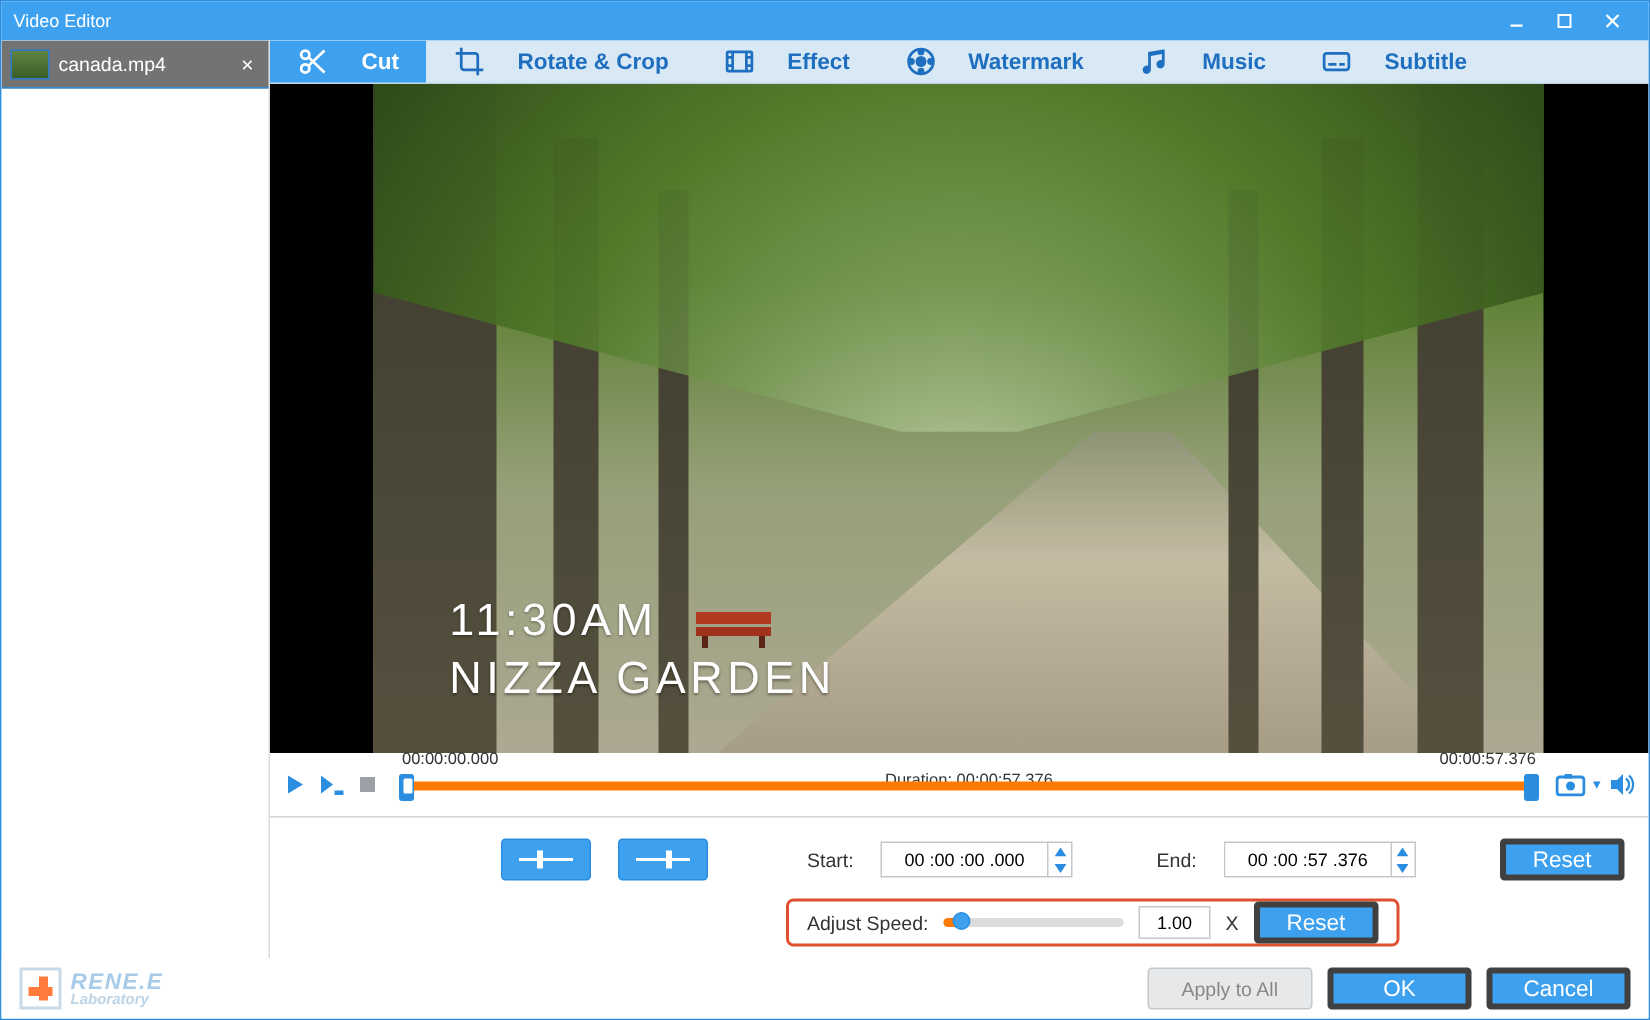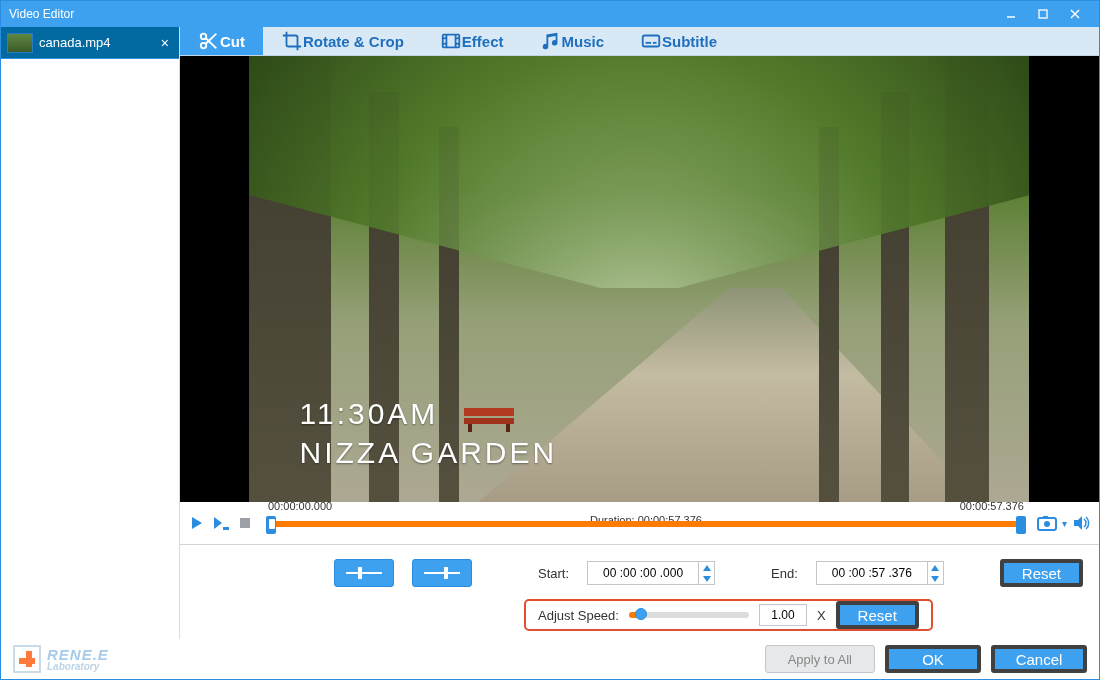--- a/index.html
+++ b/index.html
@@ -18,39 +18,39 @@
   .wbtn { width: 32px; height: 100%; display: flex; align-items: center; justify-content: center; cursor: pointer; }
   .wbtn svg { stroke: #fff; fill: none; }
 
   
   .main { flex: 1; display: flex; overflow: hidden; }
   .sidebar {
     width: 244px; border-right: 1px solid #d9dde1; background: #fff;
     display: flex; flex-direction: column;
   }
   .file-tab {
-    height: 32px; background: #0369a1; color: #fff; display: flex;
+    height: 32px; background: #737373; color: #fff; display: flex;
     align-items: center; padding: 0 6px; font-size: 13px; gap: 6px;
     border-bottom: 1px solid #2a8de0;
   }
   .file-tab .thumb {
     width: 26px; height: 20px; background: linear-gradient(#5f8642,#3b5c27);
     border: 1px solid #2a7bc8;
   }
   .file-tab .fname { flex: 1; }
   .file-tab .close { cursor: pointer; font-size: 14px; padding: 0 4px; }
 
   .content { flex: 1; display: flex; flex-direction: column; }
   
   .tabs {
     height: 48px; background: #d8e9f5; display: flex; align-items: stretch;
     border-bottom: 1px solid #c0d5e5;
   }
   .tab {
-    display: flex; align-items: center; gap: 0; padding: 0 18px;
+    display: flex; align-items: center; gap: 21px; padding: 0 18px;
     color: #1e6fc0; font-size: 15px; cursor: pointer; font-weight: 600;
   }
   .tab.active { background: #3ea1f0; color: #fff; }
   .tab .ticon { display:flex; align-items:center; justify-content:center; }
 
   
   .preview-row { flex: 1; display: flex; background: #fff; }
   .preview-wrap { flex: 1; display: flex; flex-direction: column; }
   .video-canvas {
     flex: 1; background: #000; margin: 0; display: flex; align-items: center;
@@ -223,20 +223,33 @@
                 <line x1="3" y1="9" x2="7" y2="9"></line>
                 <line x1="3" y1="15" x2="7" y2="15"></line>
                 <line x1="17" y1="9" x2="21" y2="9"></line>
                 <line x1="17" y1="15" x2="21" y2="15"></line>
               </svg>
           </span>
           <span>Effect</span>
         </div>
         <div class="tab">
           <span class="ticon">
+            <svg width="22" height="22" viewBox="0 0 24 24" fill="none" stroke="#1e6fc0" stroke-width="2">
+                <circle cx="12" cy="12" r="9"></circle>
+                <circle cx="12" cy="12" r="3" fill="#1e6fc0"></circle>
+                <circle cx="12" cy="5" r="1.5" fill="#1e6fc0"></circle>
+                <circle cx="12" cy="19" r="1.5" fill="#1e6fc0"></circle>
+                <circle cx="5" cy="12" r="1.5" fill="#1e6fc0"></circle>
+                <circle cx="19" cy="12" r="1.5" fill="#1e6fc0"></circle>
+              </svg>
+          </span>
+          <span>Watermark</span>
+        </div>
+        <div class="tab">
+          <span class="ticon">
             <svg width="22" height="22" viewBox="0 0 24 24" fill="#1e6fc0">
                 <path d="M9 18a3 3 0 1 1-2-2.83V5l12-2v11a3 3 0 1 1-2-2.83V6.5L9 8v10z"></path>
               </svg>
           </span>
           <span>Music</span>
         </div>
         <div class="tab">
           <span class="ticon">
             <svg width="22" height="22" viewBox="0 0 24 24" fill="none" stroke="#1e6fc0" stroke-width="2">
                 <rect x="3" y="6" width="18" height="12" rx="2"></rect>

